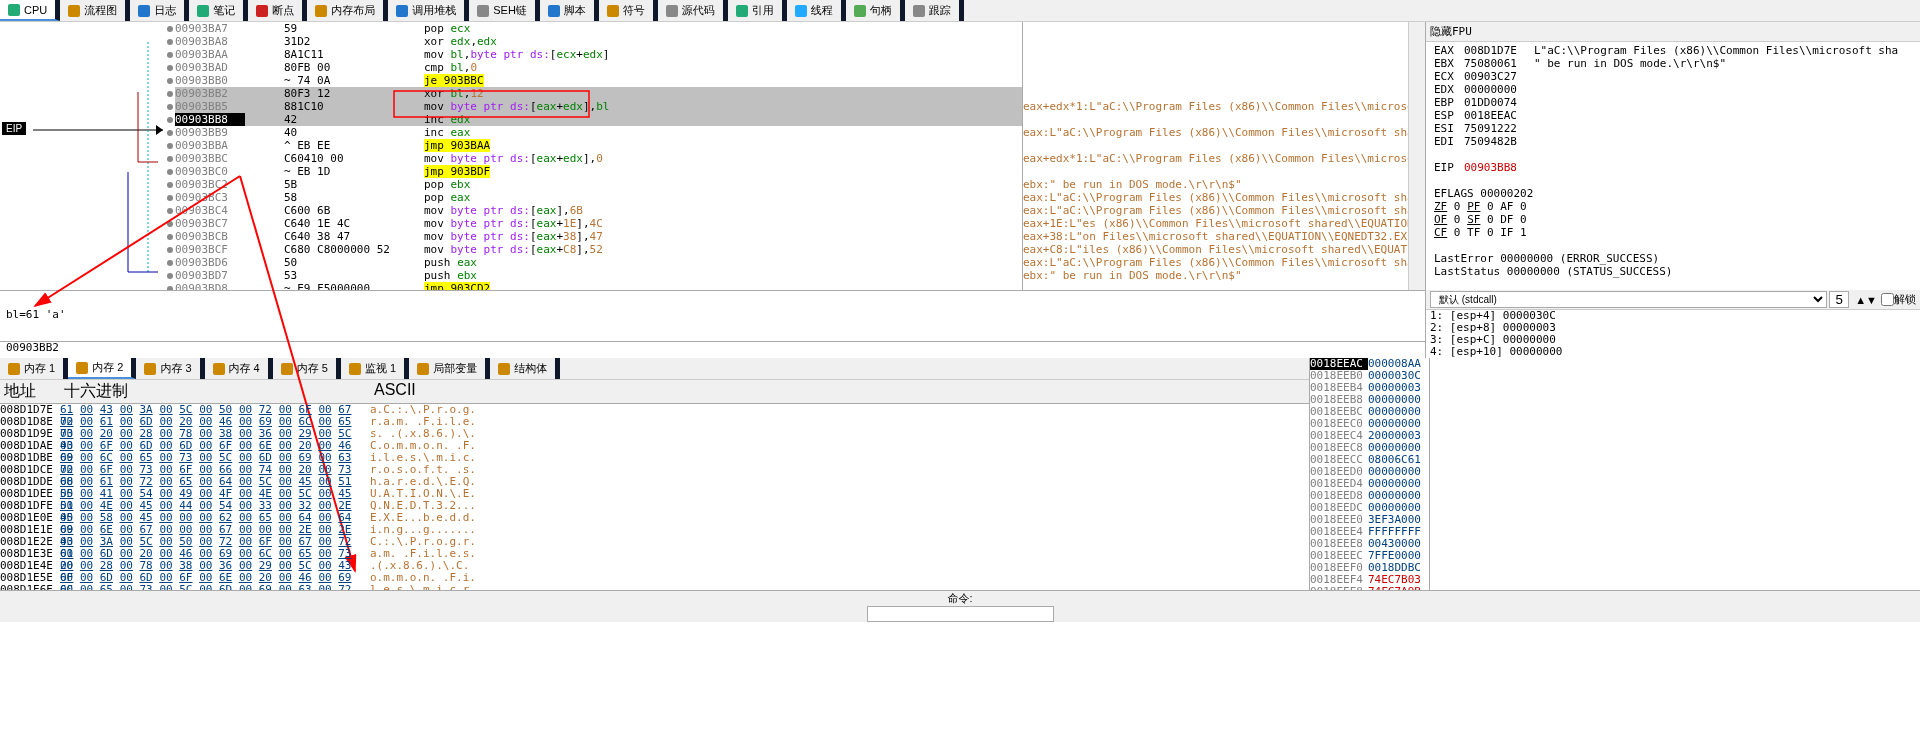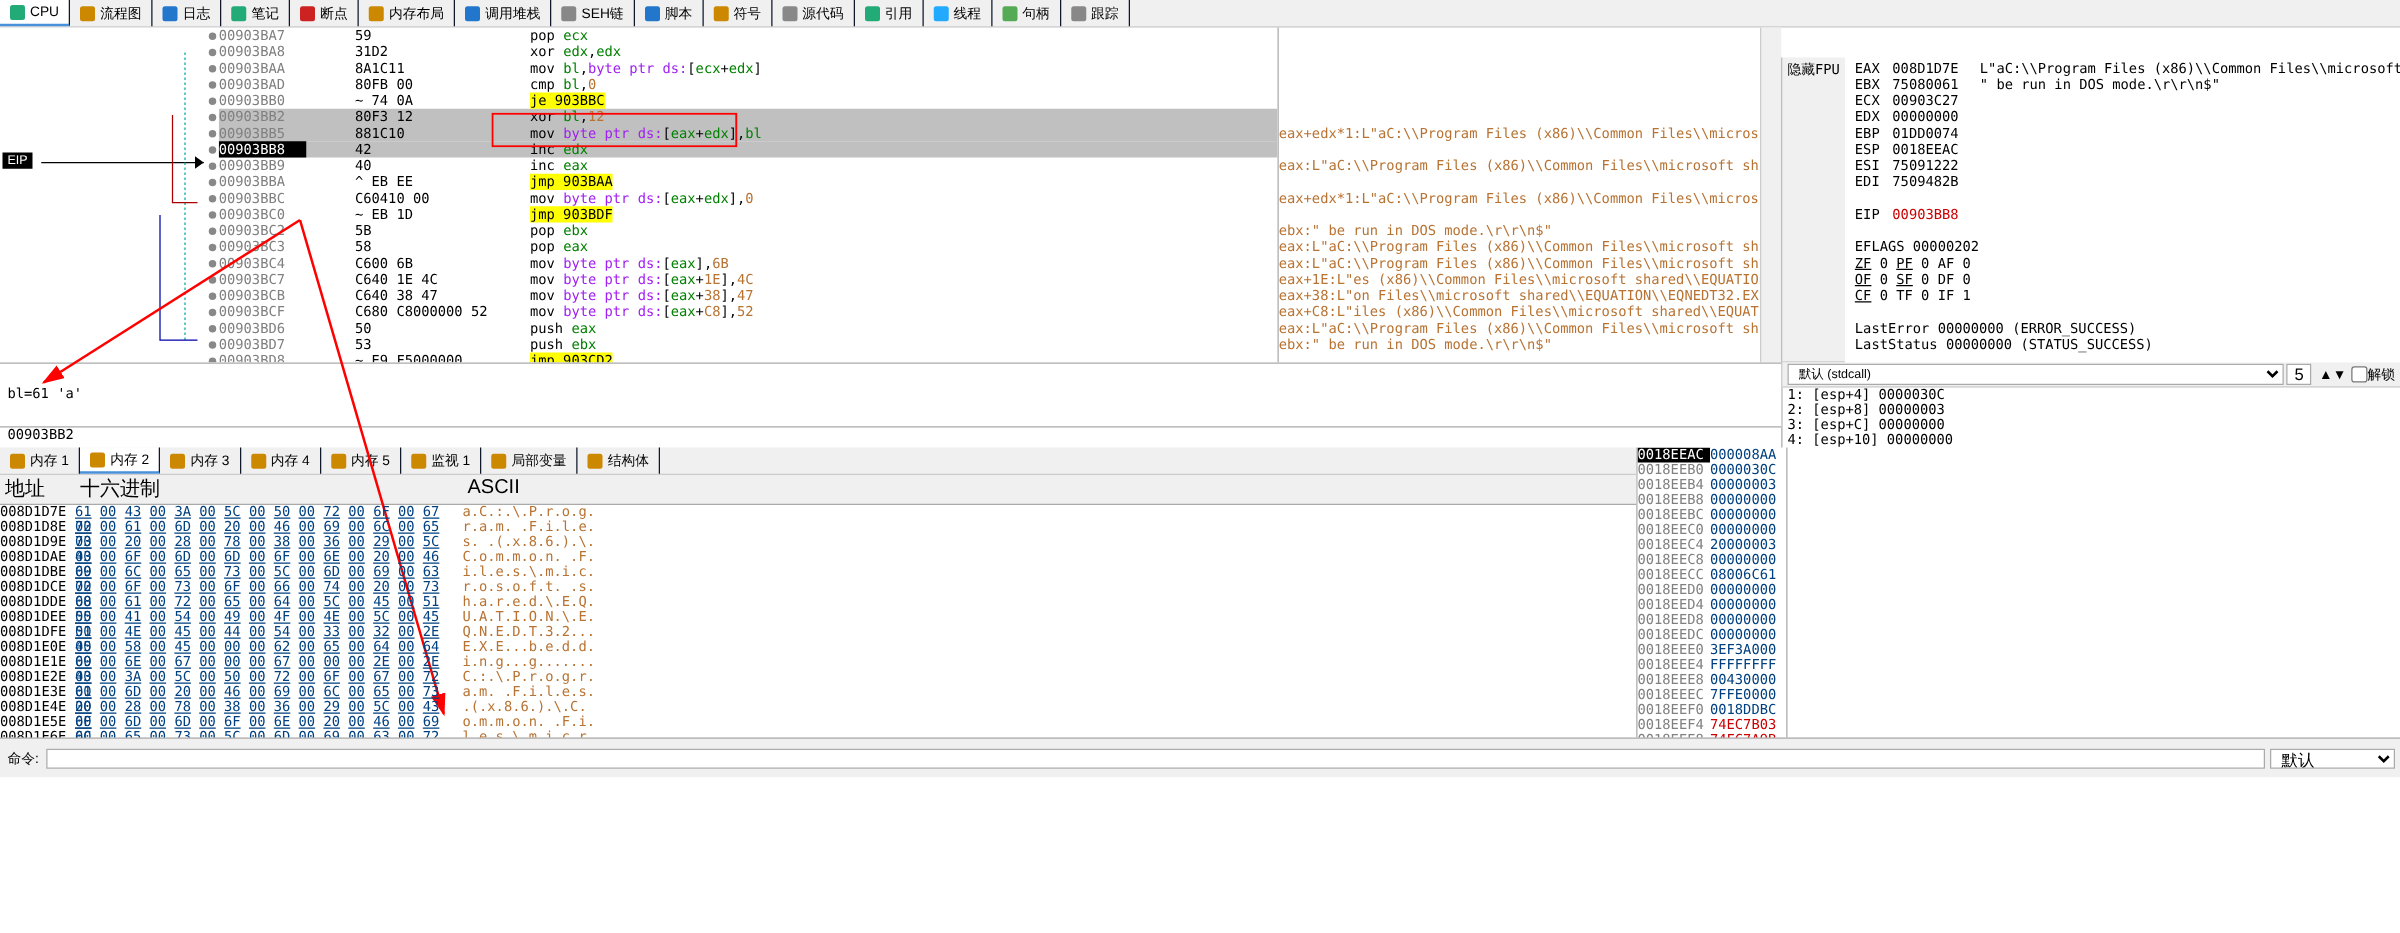--- a/index.html
+++ b/index.html
@@ -1,37 +1,37 @@
 <!DOCTYPE html>
 <html><head>
 <meta charset="utf-8">
 <style>
 * { margin: 0; padding: 0; box-sizing: border-box; }
 body { font-family: "Microsoft YaHei", Arial, sans-serif; font-size: 11px; background: #fff; overflow: hidden; }
 .toolbar { display: flex; background: #f0f0f0; border-bottom: 1px solid #ccc; height: 22px; }
-.tab-btn { display: flex; align-items: center; padding: 2px 8px; border-right: 1px solid #0f172a; cursor: pointer; white-space: nowrap; }
+.tab-btn { display: flex; align-items: center; padding: 2px 8px; border-right: 5px solid #0f172a; cursor: pointer; white-space: nowrap; }
 .tab-btn.active { background: #fff; border-bottom: 2px solid #4a90d9; }
 .tab-ico { width: 12px; height: 12px; margin-right: 4px; display: inline-block; }
 .main-area { display: flex; height: 268px; }
 .disasm-pane { flex: 1; display: flex; overflow: hidden; position: relative; border-right: 1px solid #aaa; }
 .gutter { width: 175px; background: #fff; position: relative; }
 .eip-badge { position: absolute; left: 2px; top: 100px; background: #000; color: #fff; font-size: 10px; padding: 1px 4px; }
 .arrow-area { position: absolute; left: 30px; top: 0; bottom: 0; width: 140px; }
 .dots-col { position: absolute; right: 2px; top: 0; display: flex; flex-direction: column; }
 .dot { width: 6px; height: 6px; border-radius: 50%; background: #888; margin: 3.5px 0; }
 .disasm-table { flex: 1; font-family: Consolas, monospace; font-size: 11px; }
 .drow { display: flex; height: 13px; line-height: 13px; white-space: nowrap; }
 .drow.hl { background: #c0c0c0; }
 .daddr { width: 70px; color: #808080; }
 .daddr.cur { background: #000; color: #fff; }
 .dbytes { width: 140px; color: #000; margin-left: 39px; }
 .dasm { flex: 1; }
 .comment-pane { width: 385px; font-family: Consolas, monospace; font-size: 11px; color: #b87333; overflow: hidden; }
 .crow { height: 13px; line-height: 13px; white-space: nowrap; overflow: hidden; }
-.reg-pane { width: 495px; border-left: 1px solid #aaa; font-family: Consolas, monospace; font-size: 11px; display: flex; flex-direction: row; margin-top: 24px; }
+.reg-pane { width: 495px; border-left: 1px solid #aaa; font-family: Consolas, monospace; font-size: 11px; display: flex; flex-direction: column; }
 .reg-header { background: #f0f0f0; border-bottom: 1px solid #ccc; padding: 2px 4px; }
 .reg-body { padding: 2px 8px; overflow: hidden; flex: 1; }
 .reg-line { white-space: nowrap; height: 13px; }
 .reg-name { display: inline-block; width: 30px; }
 .reg-val { display: inline-block; width: 70px; }
 .reg-cmt { color: #000; }
 .status-row { background: #fff; border-top: 1px solid #aaa; border-bottom: 1px solid #aaa; padding: 17px 6px; font-family: Consolas, monospace; height: 52px; position:relative; }
 .stack-header { background: #f0f0f0; border-bottom: 1px solid #ccc; padding: 1px 4px; display: flex; align-items: center; }
 .stack-combo { flex: 1; border: 1px solid #aaa; background: #fff; padding: 1px 4px; font-size: 10px; }
 .stack-spin { width: 20px; text-align: center; border: 1px solid #aaa; margin: 0 2px; }
@@ -49,21 +49,21 @@
 .mhex span { text-decoration: underline; color: #004080; }
 .mascii { color: #b87333; }
 .stack-pane { width: 120px; font-family: Consolas, monospace; font-size: 11px; border-right: 1px solid #aaa; overflow: hidden; }
 .srow { display: flex; height: 12px; line-height: 12px; }
 .saddr { width: 58px; color: #808080; }
 .saddr.cur { background: #000; color: #fff; }
 .sval { color: #004080; }
 .stack-cmt-pane { width: 490px; font-family: Consolas, monospace; font-size: 11px; overflow: hidden; padding-top: 22px; }
 .call-list { padding: 0 4px; }
 .call-row { height: 12px; line-height: 12px; white-space: nowrap; }
-.cmd-row { display: flex; border-top: 1px solid #aaa; background: #f0f0f0; height: 32px; align-items: center; }
+.cmd-row { display: flex; border-top: 1px solid #aaa; background: #f0f0f0; height: 32px; align-items: center; flex-direction: column; }
 .cmd-label { padding: 0 6px; }
 .cmd-input { flex: 1; border: 1px solid #aaa; background: #fff; height: 16px; padding: 0 4px; }
 .cmd-mode { width: 100px; border: 1px solid #aaa; background: #fff; height: 16px; padding: 0 4px; margin: 0 4px; }
 .mjmp { background: #ffff00; color: #000; }
 .mins { color: #000; }
 .mreg { color: #008000; }
 .mptr { color: #a020f0; }
 .mnum { color: #b87333; }
 .scrollbar { width: 17px; background: #f0f0f0; border-left: 1px solid #ccc; }
 svg.redbox { position: absolute; pointer-events: none; }

